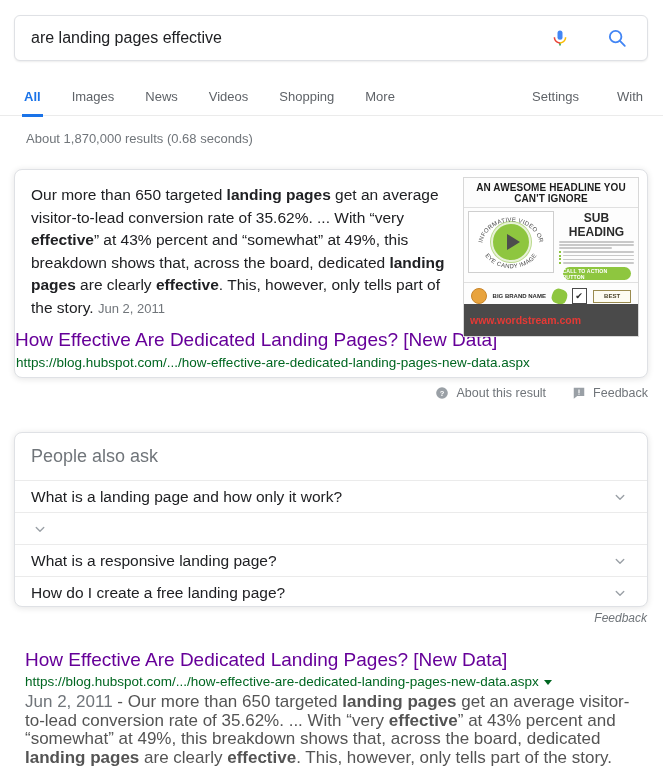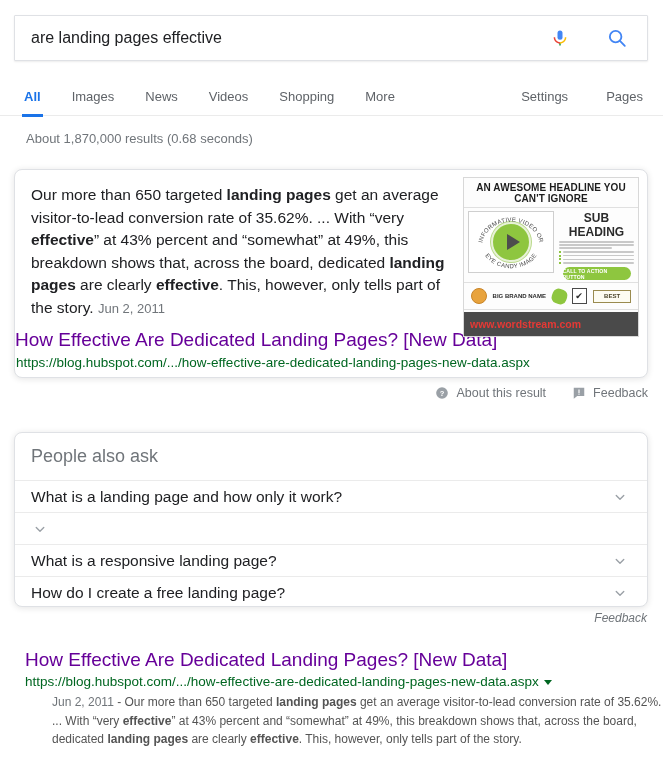--- a/index.html
+++ b/index.html
@@ -11,21 +11,21 @@
     -webkit-font-smoothing: antialiased;
     overflow: hidden;
   }
 
   
   .searchbar {
     position: absolute; left: 14px; top: 15px;
     width: 634px; height: 46px;
     background: #fff;
     border: 1px solid #dfe1e5;
-    border-radius: 1px;
+    border-radius: 6px;
     box-shadow: 0 1px 2px rgba(0,0,0,.08);
     display: flex; align-items: center; gap: 17px;
   }
   .query {
     flex: 1;
     font-size: 16px;
     color: #202124;
     padding-left: 16px;
     line-height: 20px;
     white-space: nowrap; overflow: hidden;
@@ -203,21 +203,21 @@
   }
   .th-testi { display: flex; padding: 3px 3px 0 3px; }
   .th-tcol { flex: 1; padding: 0 2px; }
   .th-tlabel { font-size: 5.4px; font-weight: bold; color: #2b2b2b; margin-bottom: 2px; }
   .th-trow { display: flex; }
   .th-tbox { width: 24px; height: 20px; border: 1px solid #c4c4c4; background: #fff; flex: none; }
   .th-tlines { flex: 1; padding-left: 2px; }
   .th-tlines .ln { height: 1.4px; background: #cbcbcb; margin: 1.6px 0; border-radius: 1px; }
   .th-foot {
     position: absolute; left: 0; bottom: 0;
-    width: 110%; height: 24px;
+    width: 110%; height: 32px;
     background: #4a4a4a;
     display: flex; align-items: center;
     padding-left: 6px;
   }
   .th-foot span { color: #e53935; font-size: 10.5px; font-weight: bold; }
 
   
   .about-row {
     position: absolute; left: 14px; top: 386px; width: 634px;
     display: flex; justify-content: flex-end; align-items: center;
@@ -259,23 +259,22 @@
   .og-url { font-size: 13.5px; color: #006621; line-height: 18px; }
   .og-caret {
     width: 0; height: 0; margin-left: 5px;
     border-left: 4px solid transparent;
     border-right: 4px solid transparent;
     border-top: 5px solid #006621;
     cursor: pointer;
   }
   .og-snippet {
     margin-top: 2px;
-    font-size: 12px; line-height: 18.5px; color: #545454;
+    font-size: 17px; line-height: 18.5px; color: #545454;
     width: 612px;
-    margin-left: 27px;
   }
   .og-snippet b { color: #545454; font-weight: bold; }
   .og-date { color: #70757a; }
 </style>
 </head>
 <body>
 
 <div class="searchbar">
   <div class="query" title="Search">are landing pages effective</div>
   <div class="mic-btn">
@@ -298,21 +297,21 @@
   <div class="tabs-left">
     <div class="tab active">All</div>
     <div class="tab">Images</div>
     <div class="tab">News</div>
     <div class="tab">Videos</div>
     <div class="tab">Shopping</div>
     <div class="tab">More</div>
   </div>
   <div class="tabs-right">
     <div class="tab">Settings</div>
-    <div class="tab">Pages</div>
+    <div class="tab">With</div>
   </div>
 </div>
 
 <div class="stats">About 1,870,000 results (0.68 seconds)</div>
 
 <div class="card" id="featured-card">
   <div class="fs-inner">
 
     <div class="fs-text"><span>Our more than 650 targeted </span><b>landing pages</b><span> get an average visitor-to-lead conversion rate of 35.62%. ... With “very </span><b>effective</b><span>” at 43% percent and “somewhat” at 49%, this breakdown shows that, across the board, dedicated </span><b>landing pages</b><span> are clearly </span><b>effective</b><span>. This, however, only tells part of the story. </span><span class="fs-date">Jun 2, 2011</span></div>
 

